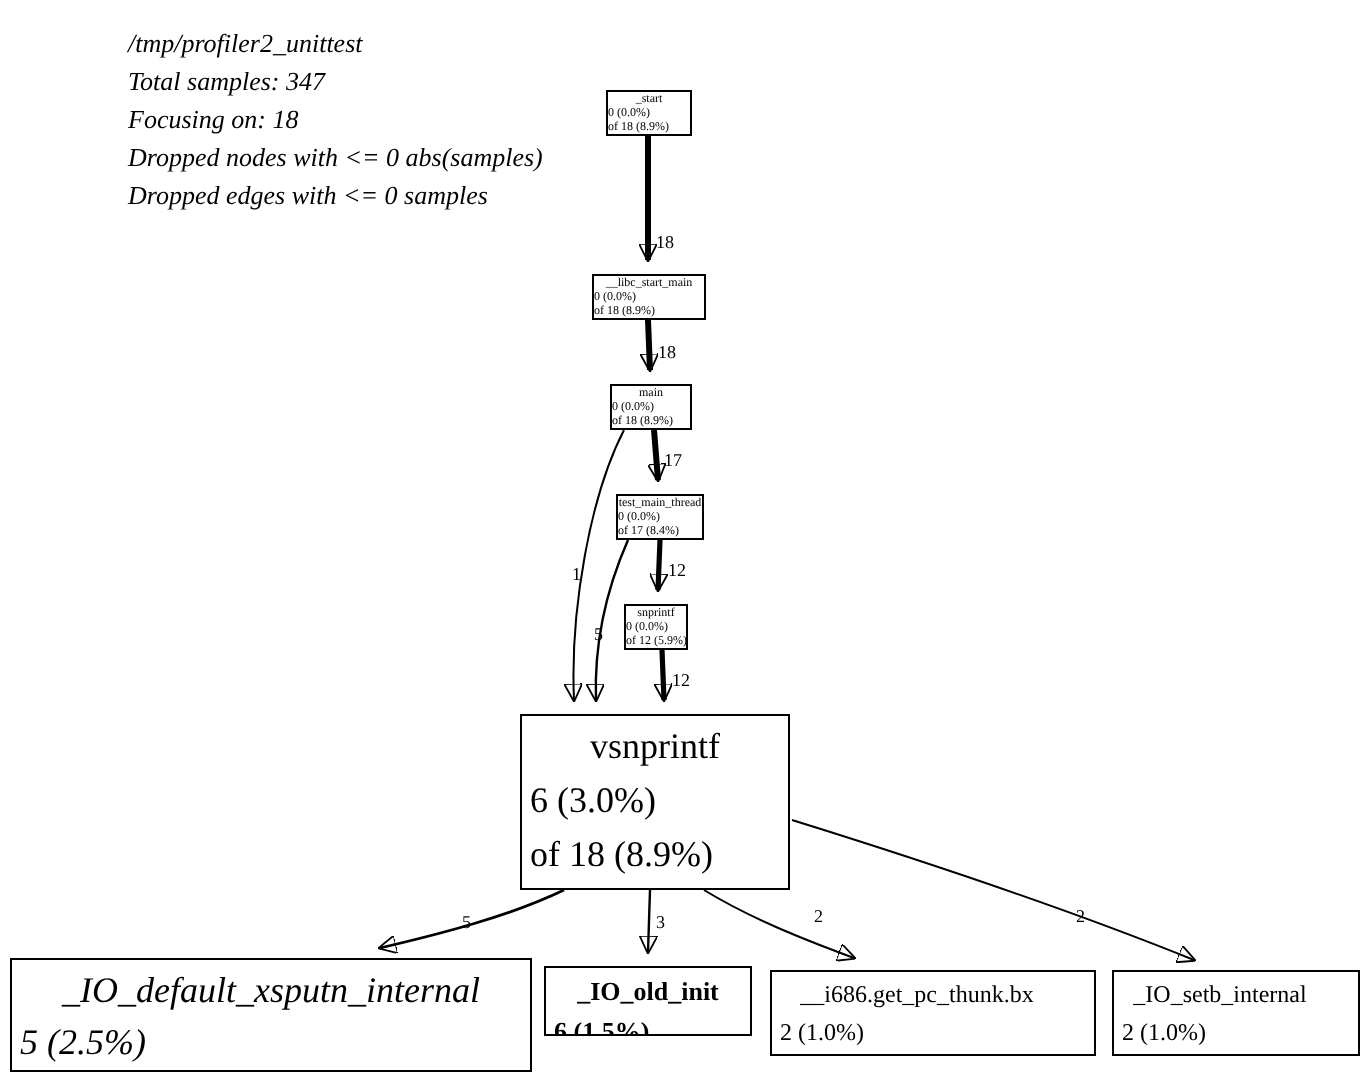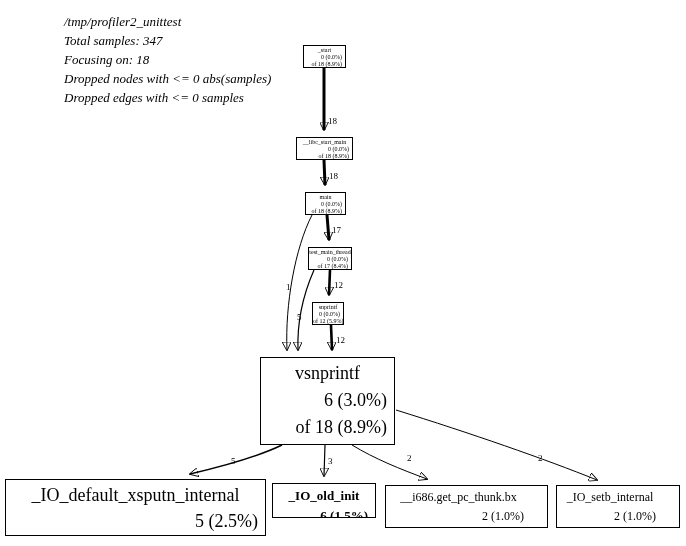--- a/index.html
+++ b/index.html
@@ -6,24 +6,24 @@
   html,body { background:#fff; }
   body { font-family:"Liberation Serif", serif; color:#000; }
   .canvas { position:relative; width:686px; height:546px; background:#fff; overflow:hidden; }
   .edge-layer { position:absolute; left:0; top:0; width:686px; height:546px; }
   .edge-layer path { fill:none; stroke:#000; }
   .edge-layer text { font-family:"Liberation Serif", serif; font-size:9px; fill:#000; }
   .header { position:absolute; left:64px; top:12px; font-size:13px; line-height:19px; white-space:nowrap;font-style:italic; }
   .node { position:absolute; border:1px solid #000; background:#fff; overflow:hidden; }
   .nl { white-space:nowrap; }
   .ctr { text-align:center; }
-  .rgt { text-align:right; padding-right:3px; }
+  .rgt { text-align:left; padding-right:3px; }
   .node.tiny { font-size:6px; line-height:7px; padding-top:1px; }
   .node.huge { font-size:18px; line-height:27px; padding:2px 4px 0 4px; }
-  .node.big  { font-size:18px; line-height:26px; padding:2px 4px 0 4px; }
+  .node.big  { font-size:18px; line-height:26px; padding:2px 4px 0 4px;font-style:italic; }
   .node.med  { font-size:13px; line-height:20px; padding:2px 4px 0 4px; font-weight:bold; }
   .node.sml  { font-size:12px; line-height:19px; padding:2px 20px 0 4px; }
 </style>
 </head>
 <body>
 
 <div class="canvas">
 
   <svg class="edge-layer" width="686" height="546">
     <defs>

